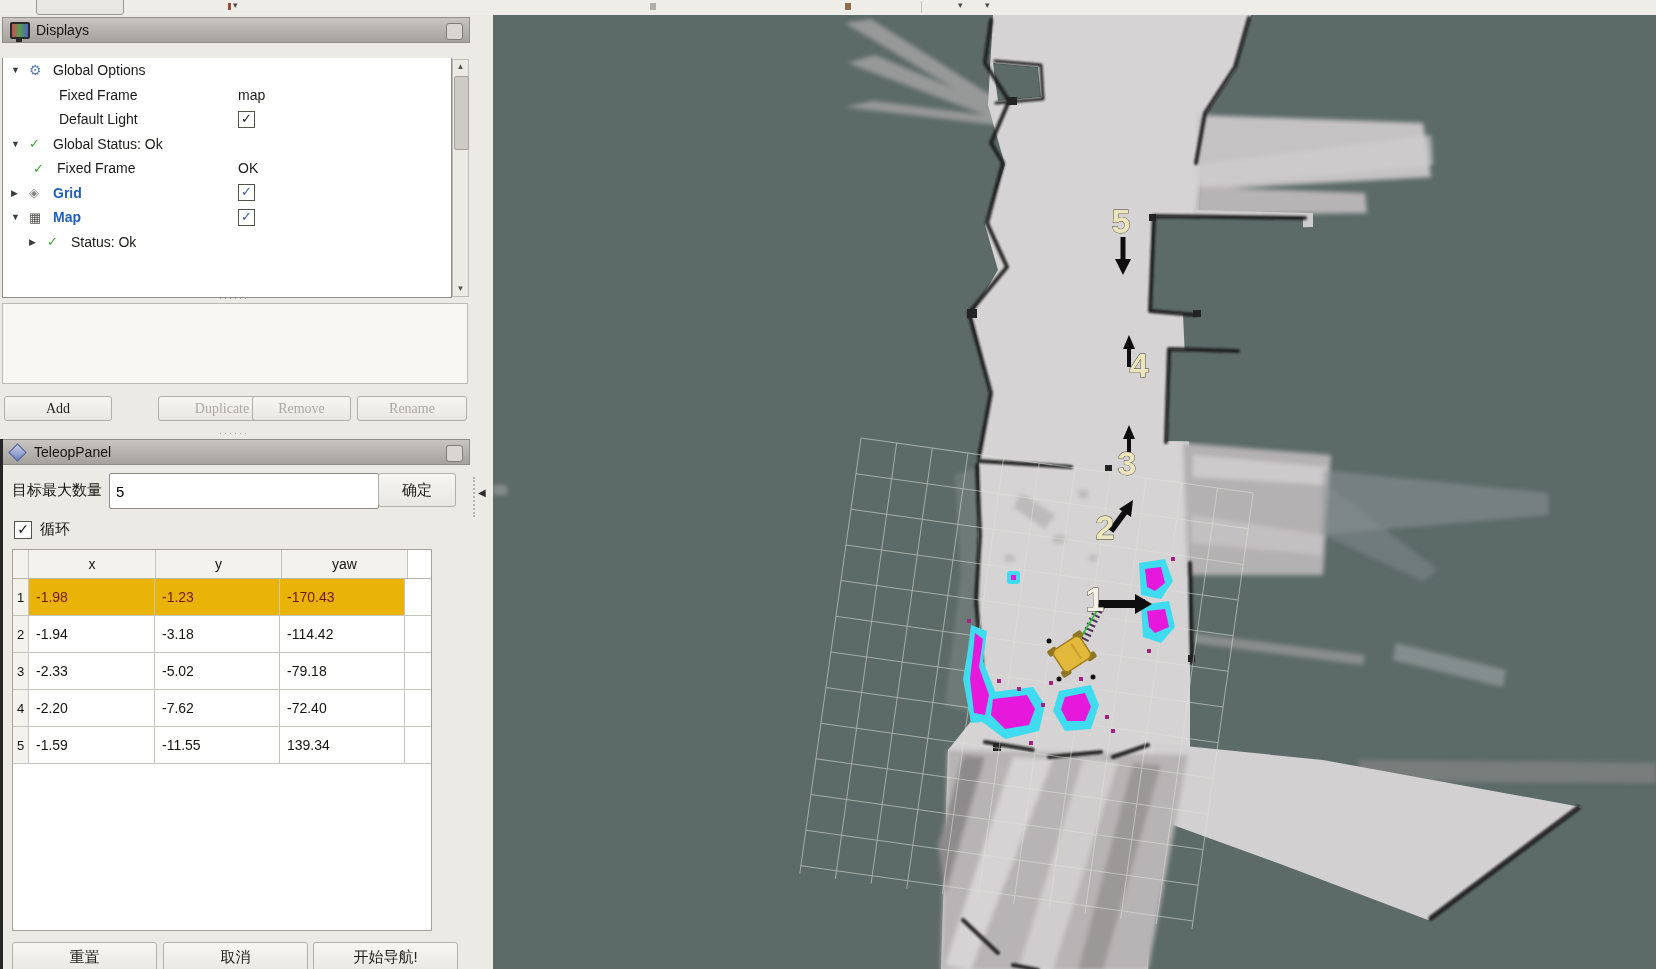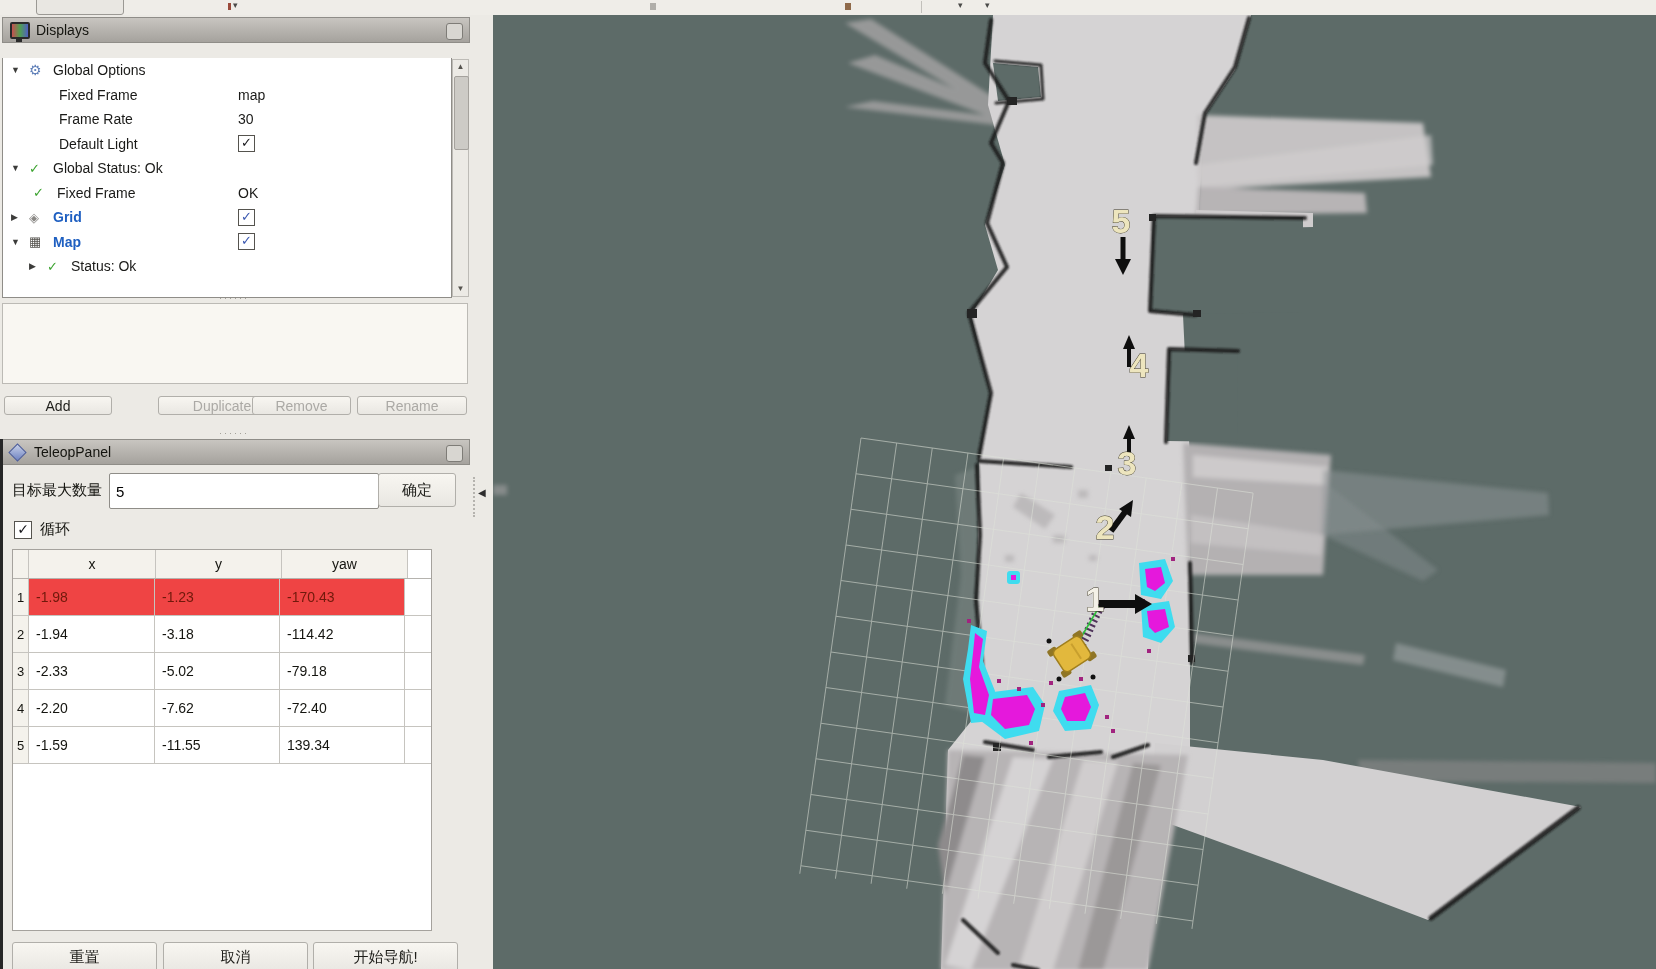--- a/index.html
+++ b/index.html
@@ -47,37 +47,37 @@
   .dscroll{position:absolute;right:3px;top:44px;width:17px;height:238px;background:#ECEAE5;border:1px solid #BDBBB6;box-sizing:border-box;}
   .dscroll .arr{position:absolute;left:0;width:15px;height:14px;font-size:8px;color:#55534E;text-align:center;line-height:14px;}
   .dscroll .thumb{position:absolute;left:1px;top:16px;width:13px;height:72px;background:#CDCBC6;border:1px solid #A5A29D;border-radius:2px;}
 
   .dots{position:absolute;width:40px;text-align:center;font-size:9px;letter-spacing:2px;color:#99978F;}
 
   .descbox{position:absolute;left:2px;top:288px;width:466px;height:81px;background:#F9F7F2;border:1px solid #BCBAB5;box-sizing:border-box;}
 
   .btnrow button, .qtbtn{background:linear-gradient(#F8F6F1,#E9E7E2);border:1px solid #B1AFAA;border-radius:3px;font-size:14px;color:#1E1E1A;font-family:inherit;}
   .btnrow button[disabled]{color:#ABA9A5;}
-  .btnrow button{position:absolute;height:19px;}
+  .btnrow button{position:absolute;height:25px;font-family:Liberation Serif, serif;}
 
   
   .goal-label{position:absolute;left:12px;top:466px;font-size:15px;color:#14140F;}
   .goal-input{position:absolute;left:109px;top:458px;width:260px;height:32px;border:1px solid #8F8D88;border-radius:2px;background:#FFF;font-size:15px;padding-left:6px;font-family:inherit;box-sizing:content-box;}
   .confirm-btn{position:absolute;left:378px;top:458px;width:78px;height:34px;font-size:15px;}
   .loopwrap{position:absolute;left:14px;top:505px;display:flex;align-items:center;font-size:15px;color:#14140F;}
   .loopwrap .cbx{width:16px;height:16px;margin-right:8px;font-size:14px;line-height:15px;}
 
   
   .wtable{position:absolute;left:12px;top:534px;width:420px;height:382px;background:#FFF;border:1px solid #A5A29D;box-sizing:border-box;font-size:14px;color:#14140F;}
   .wt-hdr{display:flex;height:28px;border-bottom:1px solid #B5B3AE;}
   .wt-hdr .hc{background:#F4F2EC;border-right:1px solid #C6C4BF;display:flex;align-items:center;justify-content:center;}
   .wt-row{display:flex;height:36px;border-bottom:1px solid #C6C4BF;}
   .wt-num{width:15px;background:#F4F2EC;border-right:1px solid #C6C4BF;display:flex;align-items:center;justify-content:center;font-size:13px;}
   .wt-cell{border-right:1px solid #C6C4BF;display:flex;align-items:center;padding-left:7px;box-sizing:border-box;}
-  .wt-row.hl .wt-cell{background:#ef4444;color:#70190B;}
+  .wt-row.hl .wt-cell{background:#eab308;color:#70190B;}
   .c-x{width:126px;}.c-y{width:125px;}.c-yaw{width:125px;}
 
   .teleop-btn{position:absolute;height:31px;font-size:15px;}
 
   .splitter-handle{position:absolute;left:470px;top:15px;width:23px;height:954px;background:#ECEAE5;}
   .sh-arrow{position:absolute;left:8px;top:472px;font-size:10px;color:#2E2E2E;}
   .sh-dots{position:absolute;left:0px;top:462px;width:4px;height:40px;border-left:2px dotted #B5B3AE;}
 
   
   .mapview{position:absolute;left:493px;top:15px;width:1163px;height:954px;background:#5D6B68;}
@@ -110,27 +110,20 @@
           <span class="" style="display: inline-block; width: 8px;"></span>
           <span class="texp">▼</span>
           <span class="tico gear">⚙</span>
           <span class="tlabel">Global Options</span>
         </div>
         <div class="trow">
           <span class="" style="display: inline-block; width: 56px;"></span>
           <span class="tlabel">Fixed Frame</span>
           <span class="tval">
             <span class="">map</span>
-          </span>
-        </div>
-        <div class="trow">
-          <span class="" style="display: inline-block; width: 56px;"></span>
-          <span class="tlabel">Frame Rate</span>
-          <span class="tval">
-            <span class="">30</span>
           </span>
         </div>
         <div class="trow">
           <span class="" style="display: inline-block; width: 56px;"></span>
           <span class="tlabel">Default Light</span>
           <span class="tval">
             <span class="cbx">✓</span>
           </span>
         </div>
         <div class="trow">

